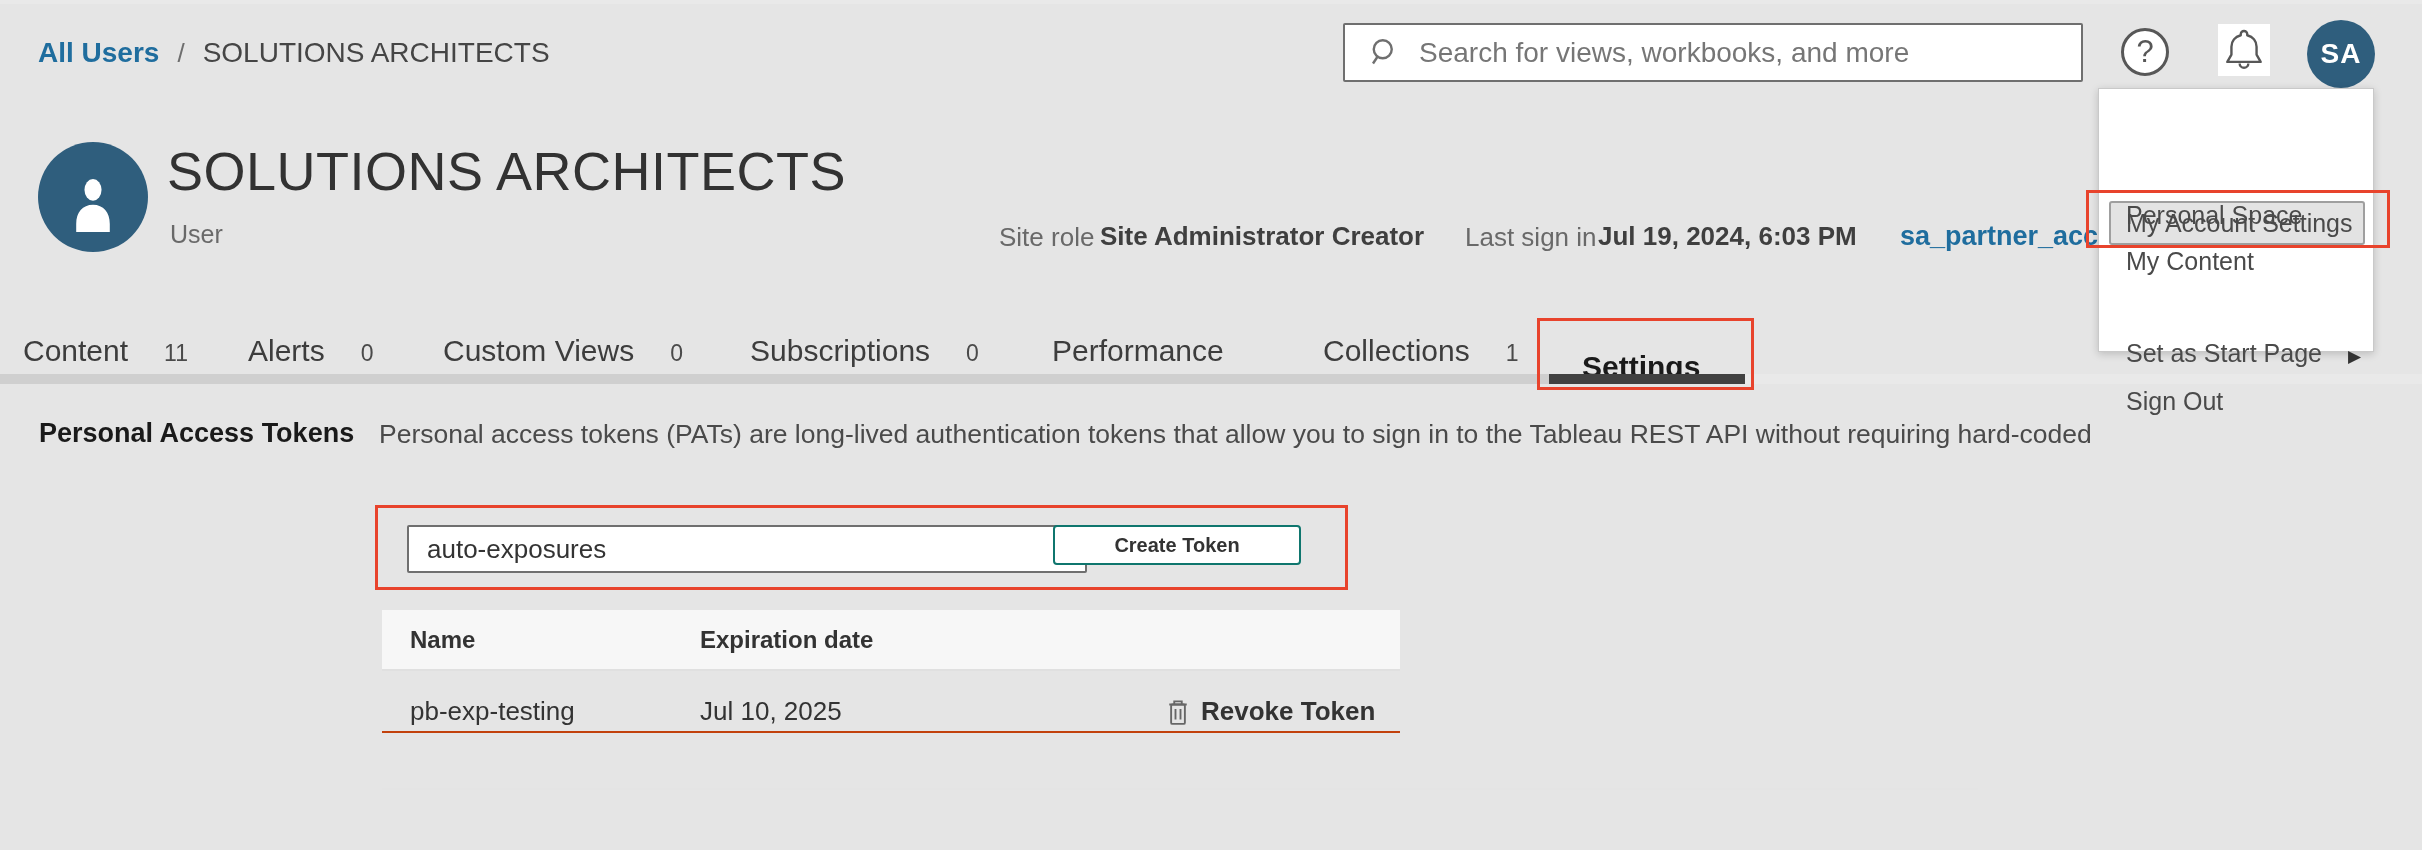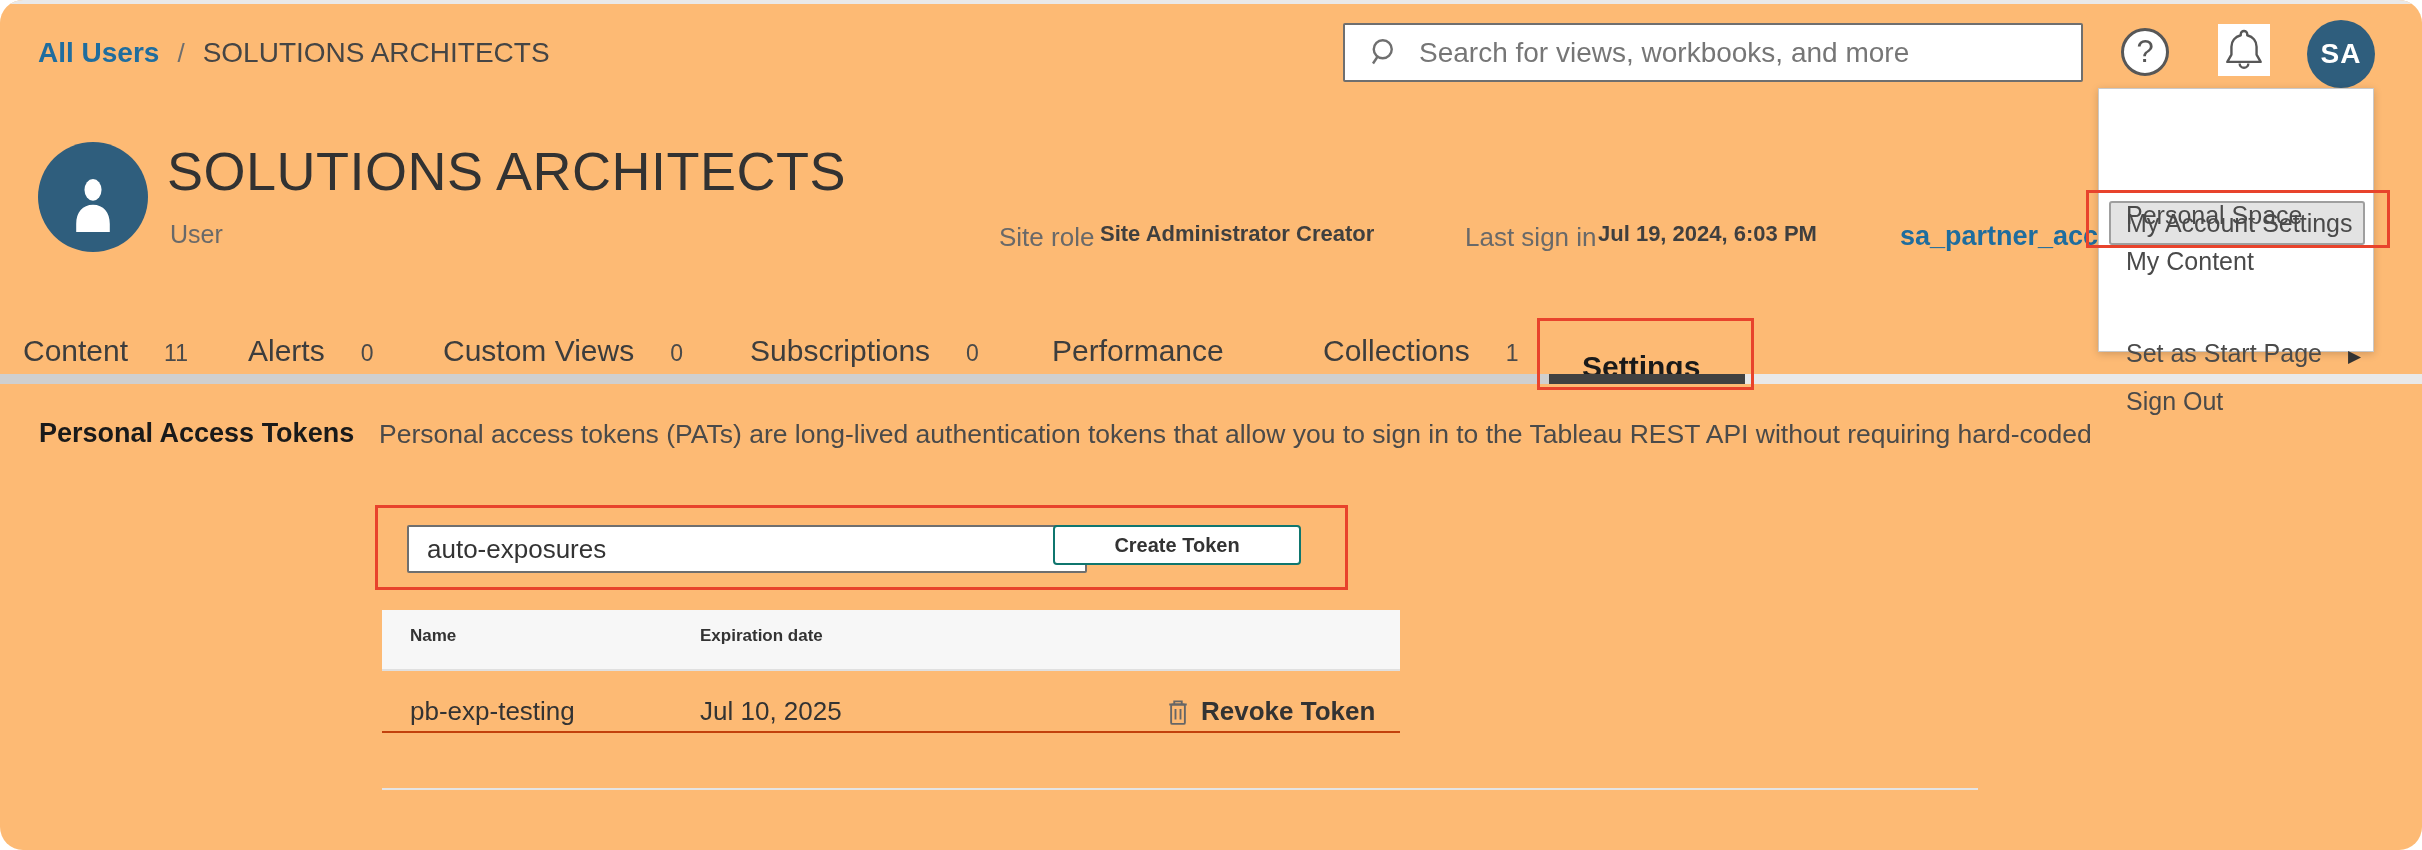--- a/index.html
+++ b/index.html
@@ -1,18 +1,18 @@
 <!DOCTYPE html>
 <html><head>
 <meta charset="utf-8">
 <style>
   * { margin:0; padding:0; box-sizing:border-box; }
   html,body { background:#fff; }
   body { font-family:"Liberation Sans", sans-serif; color:#4a4a4a; }
-  #app { position:relative; width:2422px; height:850px; background:#fdba74; overflow:hidden;border-radius:23px; }
+  #app { position:relative; width:2422px; height:850px; background:#e5e5e5; overflow:hidden; }
 
   .top-strip { position:absolute; left:0; top:0; width:2422px; height:4px; background:#e9e9e9; }
 
   
   .breadcrumb { position:absolute; left:38px; top:37px; display:flex; align-items:baseline; gap:18px; font-size:28px; }
   .crumb-link { color:#1f6d9e; font-weight:bold; }
   .crumb-sep  { color:#6e6e6e; font-size:26px; }
   .crumb-cur  { color:#454545; }
 
   
@@ -35,21 +35,21 @@
   
   .anno { position:absolute; border:3px solid #e8432c; background:transparent; z-index:30; pointer-events:none; }
 
   
   .avatar-lg { position:absolute; left:38px; top:142px; width:110px; height:110px; border-radius:50%; background:#2f5e7d; overflow:hidden; }
   .avatar-lg svg { position:absolute; left:23px; top:26px; }
   .page-title { position:absolute; left:167px; top:140px; font-size:54px; color:#323232; letter-spacing:.5px; white-space:nowrap; }
   .page-subtitle { position:absolute; left:170px; top:220px; font-size:25px; color:#696969; }
 
   .meta-label { position:absolute; top:222px; font-size:26px; color:#696969; white-space:nowrap; }
-  .meta-value { position:absolute; top:221px; font-size:22px; font-weight:bold; color:#3f3f3f; white-space:nowrap; }
+  .meta-value { position:absolute; top:221px; font-size:26px; font-weight:bold; color:#3f3f3f; white-space:nowrap; }
   .meta-user  { position:absolute; top:221px; font-size:27px; font-weight:bold; color:#1f6d9e; white-space:nowrap; }
 
   
   .tab { position:absolute; top:334px; display:flex; align-items:baseline; gap:36px; font-size:30px; color:#3d3d3d; white-space:nowrap; }
   .tab .count { font-size:23px; color:#4a4a4a; }
   .tab.active { font-weight:bold; color:#1a1a1a;margin-top:16px; }
   .tabbar-a { position:absolute; left:0; top:374px; width:1549px; height:10px; background:#cfcfcf; }
   .tabbar-b { position:absolute; left:1549px; top:374px; width:196px; height:10px; background:#414141; }
   .tabbar-c { position:absolute; left:1745px; top:374px; width:677px; height:10px; background:#e9e9e9; }
 
@@ -60,21 +60,21 @@
   .learn-more { color:#1f6d9e; font-weight:bold; margin-left:16px; }
 
   .token-input { position:absolute; left:407px; top:525px; width:680px; height:48px; border:2px solid #6f6f6f; border-radius:2px; font-family:"Liberation Sans",sans-serif; font-size:26px; color:#333; padding:0 18px; outline:none; }
   .create-btn { position:absolute; left:1053px; top:525px; width:248px; height:40px; background:#fff; border:2px solid #0f766e; border-radius:4px; font-family:"Liberation Sans",sans-serif; font-size:20px; font-weight:bold; color:#333; }
 
   
   .pat-table { position:absolute; left:382px; top:610px; width:1018px; }
   .pat-head { height:61px; background:#f7f7f7; border-bottom:2px solid #e0e0e0; position:relative; }
   .pat-head .col1, .pat-row .col1 { position:absolute; left:28px; }
   .pat-head .col2, .pat-row .col2 { position:absolute; left:318px; }
-  .pat-head span { top:16px; font-size:17px; font-weight:bold; color:#333; }
+  .pat-head span { top:16px; font-size:24px; font-weight:bold; color:#333; }
   .pat-row { height:62px; border-bottom:2px solid #c2410c; position:relative; }
   .pat-row span { top:25px; font-size:26px; color:#333; }
   .revoke { position:absolute; left:783px; top:22px; display:flex; align-items:center; gap:10px; font-size:26px; font-weight:bold; color:#333; white-space:nowrap; }
   .section-divider { position:absolute; left:382px; top:788px; width:1596px; height:2px; background:#e4e4e4; }
 </style>
 </head>
 <body>
 
 <div id="app">
   <div class="top-strip"></div>

